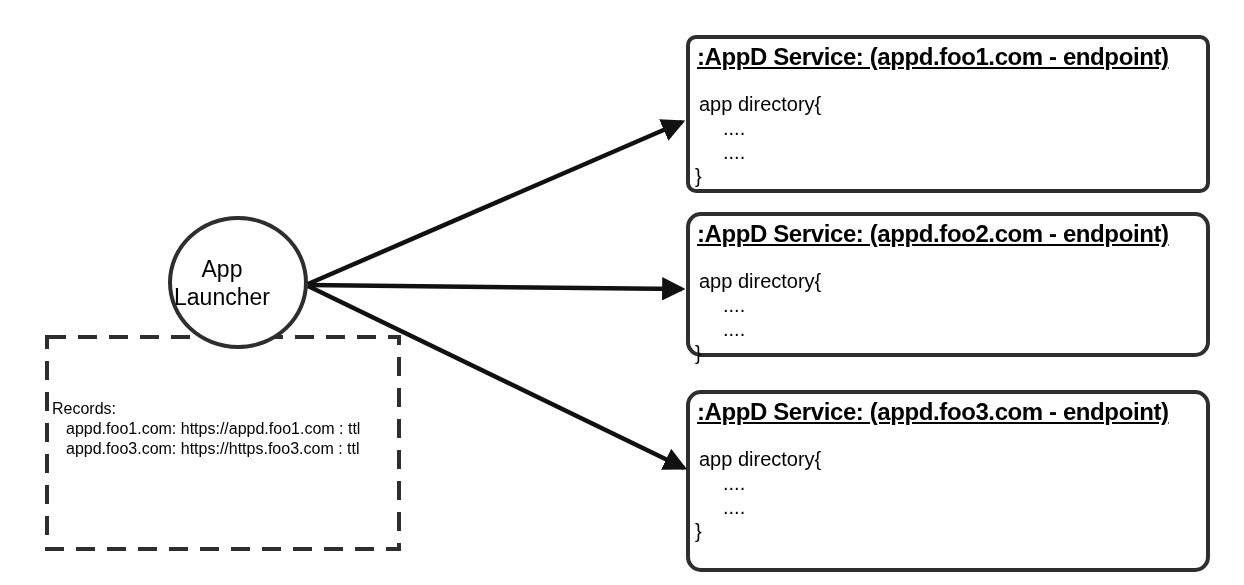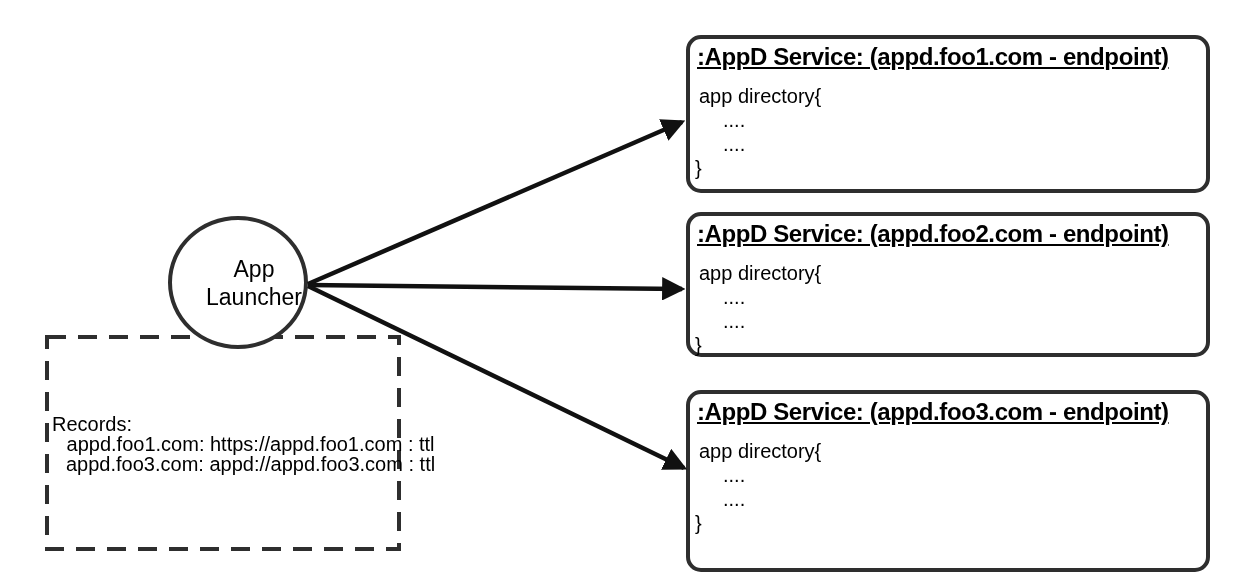--- a/index.html
+++ b/index.html
@@ -20,43 +20,43 @@
     width: 1244px; height: 585px;
     pointer-events: none;
   }
   .dashed-layer { z-index: 1; }
   .arrow-layer  { z-index: 5; }
 
   
   .records {
     position: absolute;
     left: 52px;
-    top: 414px;
+    top: 399px;
     z-index: 2;
-    font-size: 20px;
+    font-size: 16px;
     line-height: 20px;
     color: #000000;
     white-space: nowrap;
   }
-  .records .record-line { padding-left: 14px; text-align: center; }
+  .records .record-line { padding-left: 14px; }
 
   
   .launcher {
     position: absolute;
     left: 168px;
     top: 216px;
     width: 132px;
     height: 125px;
     background: #ffffff;
     border: 4px solid #2e2e2e;
     border-radius: 50%;
     z-index: 3;
     display: flex;
     align-items: center;
-    justify-content: flex-end;
+    justify-content: flex-start;
     text-align: center;
   }
   .launcher .label {
     font-size: 23px;
     line-height: 28px;
     color: #000000;
     width: 100px;
   }
 
   
@@ -74,45 +74,45 @@
   .service-box .title {
     margin: 4px 8px 0 7px;
     font-size: 24px;
     font-weight: bold;
     text-decoration: underline;
     letter-spacing: -0.4px;
     white-space: nowrap;
     line-height: 28px;
   }
   .service-box .body {
-    margin-top: 13px;
+    margin-top: 21px;
     font-size: 20px;
     line-height: 24px;
   }
   .service-box .body .open-line  { padding-left: 9px; }
   .service-box .body .dots-line  { padding-left: 33px; }
   .service-box .body .close-line { padding-left: 5px; }
 
-  .box-1 { top: 35px;  height: 158px; }
+  .box-1 { top: 35px;  height: 158px; border-radius: 10px; }
   .box-2 { top: 212px; height: 145px; }
   .box-3 { top: 390px; height: 182px; }
 </style>
 </head>
 <body>
 
 <div class="canvas">
 
   <svg class="layer dashed-layer" viewBox="0 0 1244 585">
     <rect x="47" y="337" width="352" height="212" fill="none" stroke="#2e2e2e" stroke-width="4" stroke-dasharray="19 12"></rect>
   </svg>
 
   <div class="records">
     <div class="record-header">Records:</div>
     <div class="record-line">appd.foo1.com: https://appd.foo1.com : ttl</div>
-    <div class="record-line">appd.foo3.com: appd://appd.foo3.com : ttl</div>
+    <div class="record-line">appd.foo3.com: https://https.foo3.com : ttl</div>
   </div>
 
   <div class="launcher">
     <div class="label">App Launcher</div>
   </div>
 
   <svg class="layer arrow-layer" viewBox="0 0 1244 585">
     <defs>
       <marker id="ah" viewBox="0 0 10 10" refX="8.5" refY="5" markerWidth="5.2" markerHeight="5.2" orient="auto-start-reverse">
         <path d="M 0 0 L 10 5 L 0 10 z" fill="#111111"></path>

